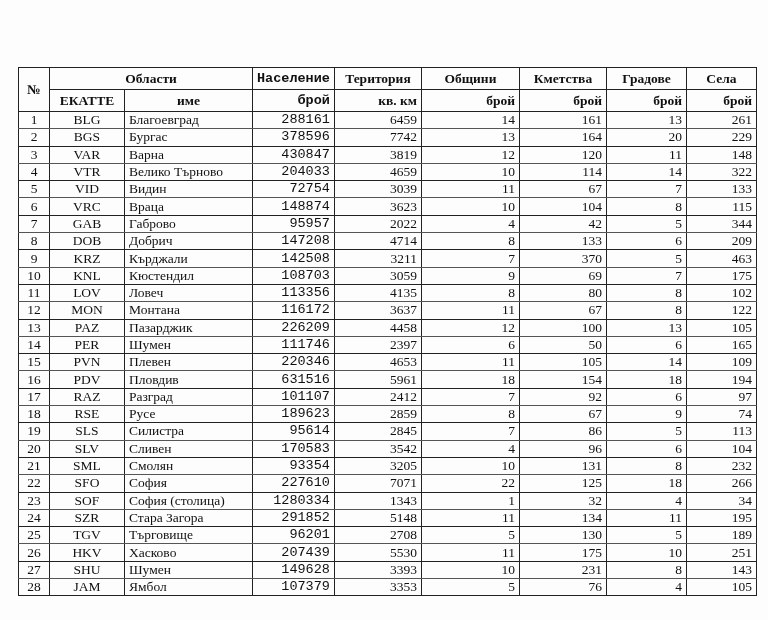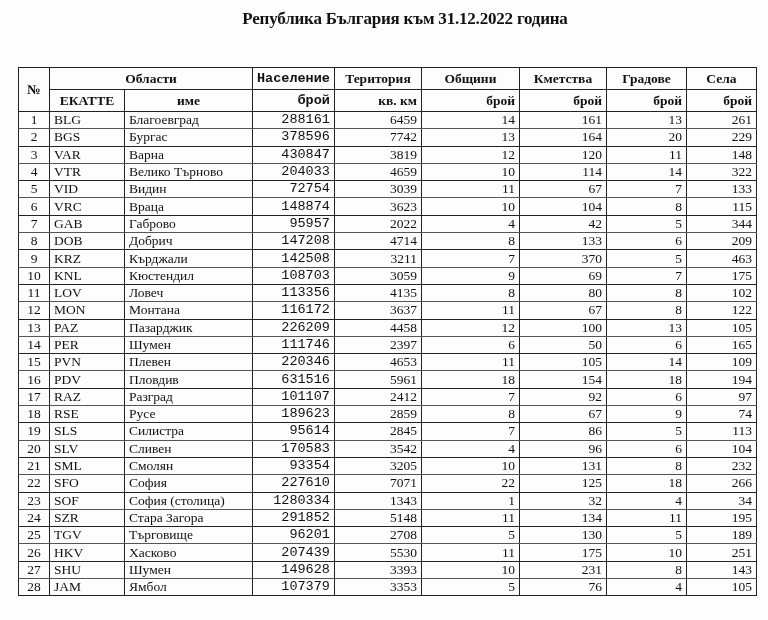--- a/index.html
+++ b/index.html
@@ -2,38 +2,37 @@
 <html><head>
 <meta charset="utf-8">
 <style>
   html, body { margin:0; padding:0; background:#fdfdfd; }
   body { width:768px; height:620px; position:relative; overflow:hidden; font-family:"Liberation Serif", "DejaVu Serif", serif; color:#111; }
   .title { position:absolute; left:60px; top:8px; width:690px; text-align:center; font-weight:bold; font-size:17px; line-height:22px; font-family:"Liberation Serif", serif; letter-spacing:-0.2px; }
   table { position:absolute; left:18px; top:67px; border-collapse:collapse; font-size:13.5px; }
   td, th { border:1px solid #222; padding:0 4px; height:16.3px; line-height:16px; white-space:nowrap; }
   th { font-weight:bold; font-size:13.5px; height:21px; }
   .c-no { width:22px; text-align:center; }
-  .c-ek { width:66px; text-align:left; }
+  .c-ek { width:66px; text-align:center; }
   .c-nm { width:119px; text-align:left;margin-top:44px; }
   .c-pop { width:67px; text-align:right;font-family:Liberation Mono, monospace; }
   .c-ter { width:78px; text-align:right;margin-top:8px; }
   .c-mun { width:89px; text-align:right; }
   .c-may { width:78px; text-align:right; }
   .c-tow { width:71px; text-align:right; }
   .c-vil { width:61px; text-align:right; }
   th.center { text-align:center; }
   th.left { text-align:center; }
   th.right { text-align:right; }
   tbody tr:nth-child(odd) td { border-bottom-color:#555; }
 </style>
 </head>
 <body>
 
 <div class="title">
-  <div>Република България към 31.12.2022 година</div>
 </div>
 
 <table>
   <thead>
     <tr>
       <th rowspan="2" class="c-no center">№</th>
       <th colspan="2" class="center">Области</th>
       <th class="c-pop center">Население</th>
       <th class="c-ter center">Територия</th>
       <th class="c-mun center">Общини</th>

